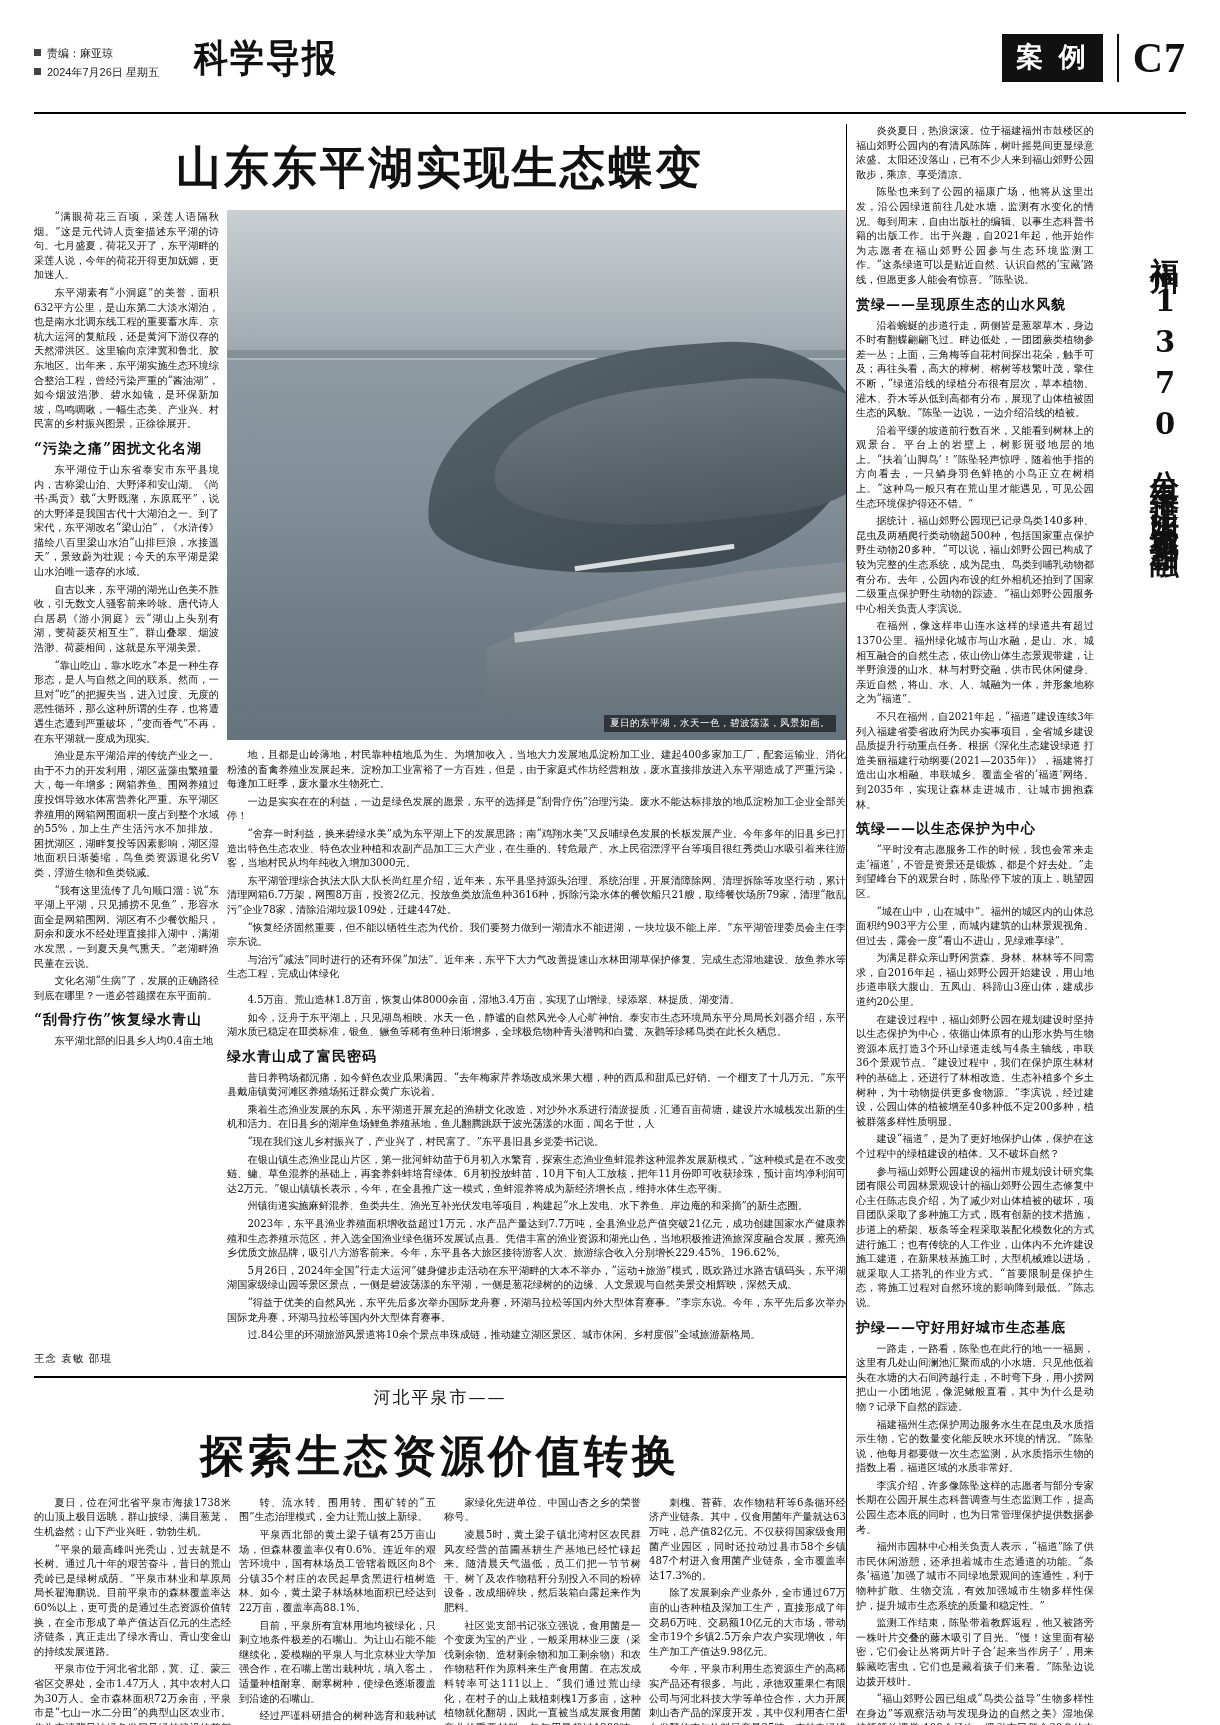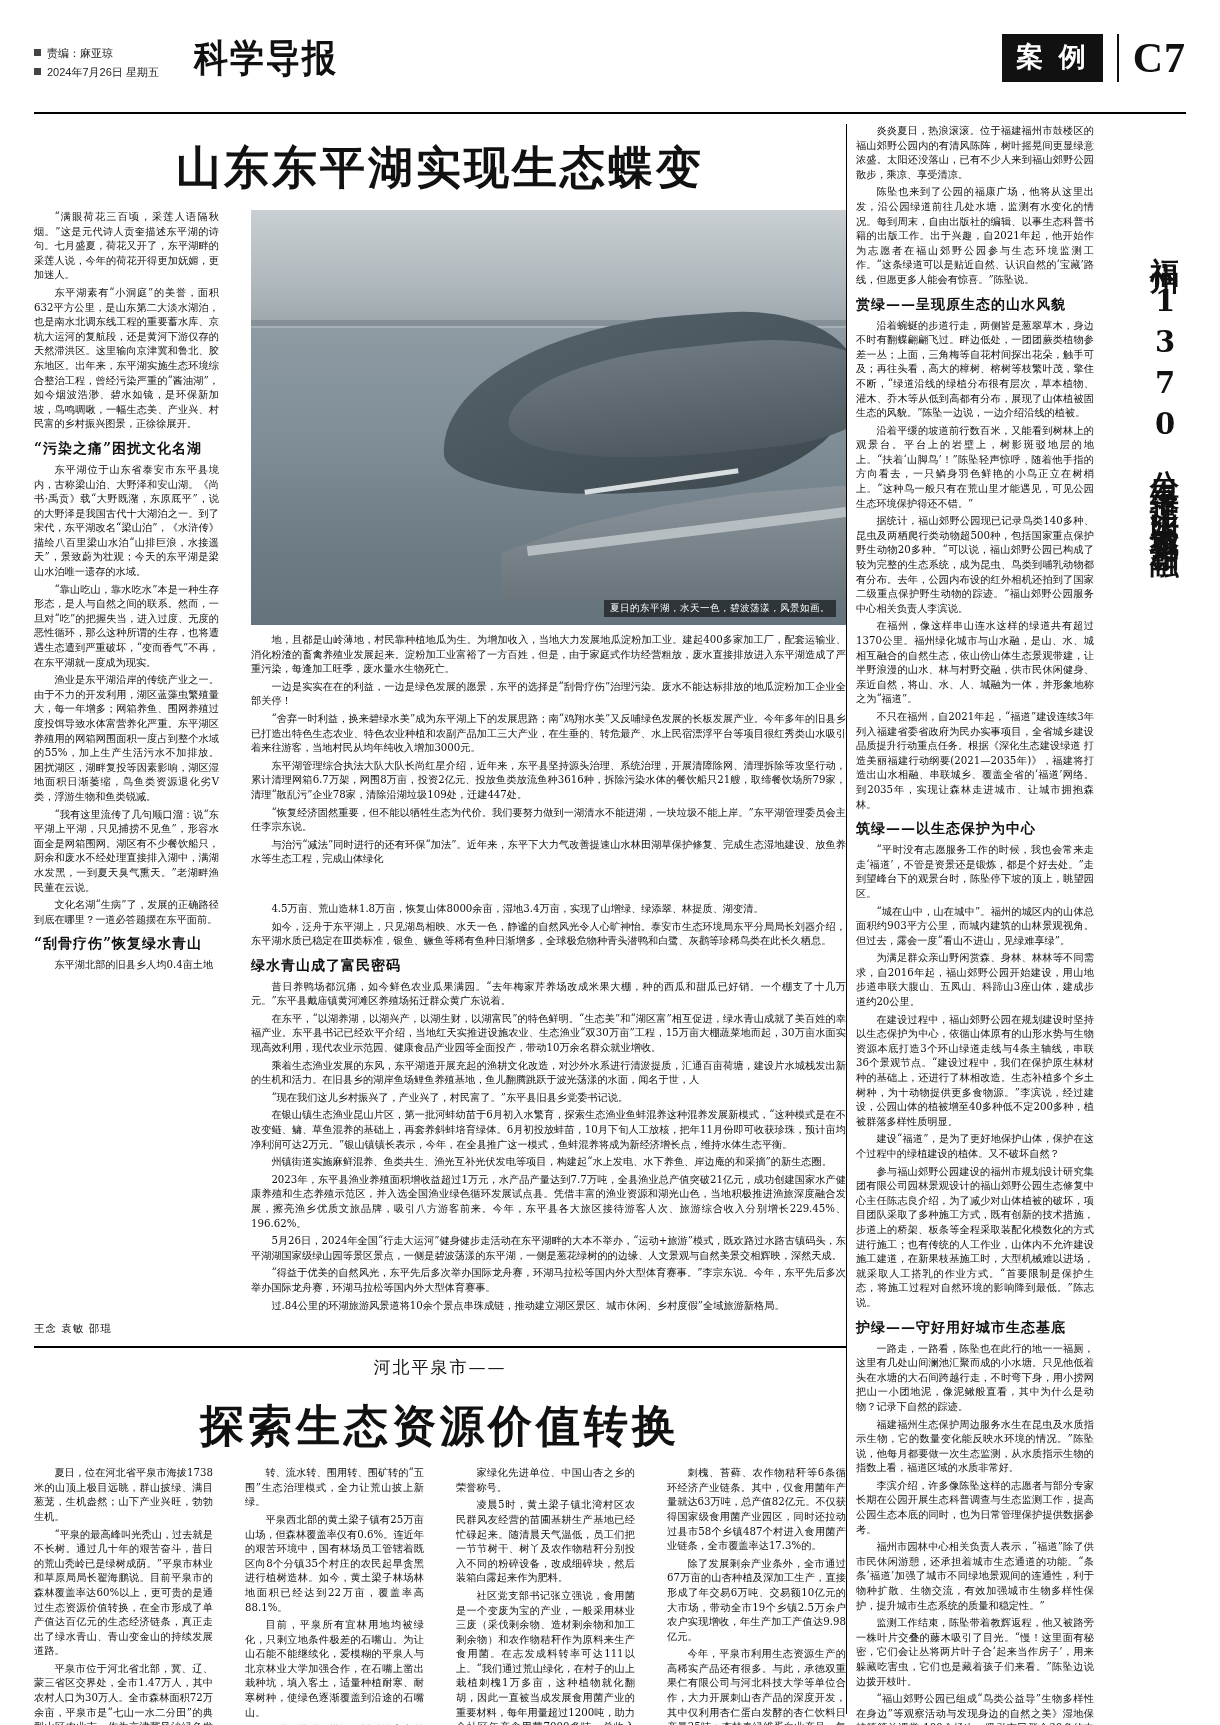--- a/index.html
+++ b/index.html
@@ -33,31 +33,31 @@
   h1.headline{
     font-size:45px;font-weight:bold;text-align:center;letter-spacing:3px;
     font-family:"DejaVu Serif",serif;margin:14px 0 12px 0;
   }
   h1.headline2{
     font-size:44px;font-weight:bold;text-align:center;letter-spacing:4px;
     font-family:"DejaVu Serif",serif;margin:4px 0 10px 0;
   }
   .kicker{font-size:17px;text-align:center;letter-spacing:2px;margin:6px 0 18px 0;font-family:"DejaVu Serif",serif;}
 
-  .cols{display:flex;gap:32px;}
+  .cols{display:flex;gap:8px;}
   .col{flex:1;}
   p.t{
     font-size:10.2px;line-height:14.6px;text-align:justify;margin:0 0 3px 0;
     text-indent:2em;color:#111;font-family:"DejaVu Serif",serif;
   }
   h3.sub{font-size:14px;font-weight:bold;margin:8px 0 5px 0;font-family:"DejaVu Serif",serif;letter-spacing:1px;}
   .sig{font-size:10.5px;text-align:left;margin:6px 0 0 0;font-family:"DejaVu Serif",serif;letter-spacing:1px;}
 
   
-  .photo{position:relative;width:100%;height:415px;overflow:hidden;background:#1d4ed8;}
+  .photo{position:relative;width:100%;height:530px;overflow:hidden;background:#1d4ed8;}
   .sky{position:absolute;left:0;top:0;right:0;height:30%;
       background:linear-gradient(#c9cfd2,#aeb7bc 60%,#98a3a9);}
   .water{position:absolute;left:0;top:28%;right:0;bottom:0;
       background:linear-gradient(#8e9ba3,#7f8d96 40%,#6f7d87 70%,#65737d);}
   .shore{position:absolute;right:-2%;top:26%;width:70%;height:42%;
       background:linear-gradient(160deg,#4a5council,#3f4a4f);
       background:linear-gradient(160deg,#55626a,#3b464c);
       border-radius:60% 30% 40% 50%/70% 40% 60% 30%;
       transform:rotate(-4deg);opacity:.97;}
   .shore2{position:absolute;right:-5%;top:33%;width:62%;height:26%;
@@ -111,20 +111,21 @@
       <h1 class="headline">山东东平湖实现生态蝶变</h1>
 
       <div class="cols" style="align-items:flex-start;">
 
         <div class="col" style="max-width:185px;">
           <div id="a1c1">
               <p class="t">“满眼荷花三百顷，采莲人语隔秋烟。”这是元代诗人贡奎描述东平湖的诗句。七月盛夏，荷花又开了，东平湖畔的采莲人说，今年的荷花开得更加妩媚，更加迷人。</p>
               <p class="t">东平湖素有“小洞庭”的美誉，面积632平方公里，是山东第二大淡水湖泊，也是南水北调东线工程的重要蓄水库、京杭大运河的复航段，还是黄河下游仅存的天然滞洪区。这里输向京津冀和鲁北、胶东地区。出年来，东平湖实施生态环境综合整治工程，曾经污染严重的“酱油湖”，如今烟波浩渺、碧水如镜，是环保新加坡，鸟鸣啁啾，一幅生态美、产业兴、村民富的乡村振兴图景，正徐徐展开。</p>
               <h3 class="sub">“污染之痛”困扰文化名湖</h3>
               <p class="t">东平湖位于山东省泰安市东平县境内，古称梁山泊、大野泽和安山湖。《尚书·禹贡》载“大野既潴，东原厎平”，说的大野泽是我国古代十大湖泊之一。到了宋代，东平湖改名“梁山泊”，《水浒传》描绘八百里梁山水泊“山排巨浪，水接遥天”，景致蔚为壮观；今天的东平湖是梁山水泊唯一遗存的水域。</p>
+              <p class="t">自古以来，东平湖的湖光山色美不胜收，引无数文人骚客前来吟咏。唐代诗人白居易《游小洞庭》云“湖山上头别有湖，芰荷菱芡相互生”。群山叠翠、烟波浩渺、荷菱相间，这就是东平湖美景。</p>
               <p class="t">“靠山吃山，靠水吃水”本是一种生存形态，是人与自然之间的联系。然而，一旦对“吃”的把握失当，进入过度、无度的恶性循环，那么这种所谓的生存，也将遭遇生态遭到严重破坏，“变而香气”不再，在东平湖就一度成为现实。</p>
               <p class="t">渔业是东平湖沿岸的传统产业之一。由于不力的开发利用，湖区蓝藻虫繁殖量大，每一年增多；网箱养鱼、围网养殖过度投饵导致水体富营养化严重。东平湖区养殖用的网箱网围面积一度占到整个水域的55%，加上生产生活污水不加排放。困扰湖区，湖畔复投等因素影响，湖区湿地面积日渐萎缩，鸟鱼类资源退化劣V类，浮游生物和鱼类锐减。</p>
               <p class="t">“我有这里流传了几句顺口溜：说“东平湖上平湖，只见捕捞不见鱼”，形容水面全是网箱围网。湖区有不少餐饮船只，厨余和废水不经处理直接排入湖中，满湖水发黑，一到夏天臭气熏天。”老湖畔渔民董在云说。</p>
               <p class="t">文化名湖“生病”了，发展的正确路径到底在哪里？一道必答题摆在东平面前。</p>
               <h3 class="sub">“刮骨疗伤”恢复绿水青山</h3>
               <p class="t">东平湖北部的旧县乡人均0.4亩土地</p>
             </div>
         </div>
 
         <div style="flex:3;">
@@ -150,21 +151,20 @@
                   <p class="t">“恢复经济固然重要，但不能以牺牲生态为代价。我们要努力做到一湖清水不能进湖，一块垃圾不能上岸。”东平湖管理委员会主任李宗东说。</p>
                   <p class="t">与治污“减法”同时进行的还有环保“加法”。近年来，东平下大力气改善提速山水林田湖草保护修复、完成生态湿地建设、放鱼养水等生态工程，完成山体绿化</p>
                 </div>
               </div>
             <div class="col">
                 <div id="a1c3">
                   <p class="t">4.5万亩、荒山造林1.8万亩，恢复山体8000余亩，湿地3.4万亩，实现了山增绿、绿添翠、林提质、湖变清。</p>
                   <p class="t">如今，泛舟于东平湖上，只见湖岛相映、水天一色，静谧的自然风光令人心旷神怡。泰安市生态环境局东平分局局长刘器介绍，东平湖水质已稳定在Ⅲ类标准，银鱼、鳜鱼等稀有鱼种日渐增多，全球极危物种青头潜鸭和白鹭、灰鹳等珍稀鸟类在此长久栖息。</p>
                   <h3 class="sub">绿水青山成了富民密码</h3>
                   <p class="t">昔日养鸭场都沉痛，如今鲜色农业瓜果满园。“去年梅家芹养场改成米果大棚，种的西瓜和甜瓜已好销。一个棚支了十几万元。”东平县戴庙镇黄河滩区养殖场拓迁群众黄广东说着。</p>
-                  <p class="t">在东平，“以湖养湖，以湖兴产，以湖生财，以湖富民”的特色鲜明。“生态美”和“湖区富”相互促进，绿水青山成就了美百姓的幸福产业。东平县书记已经欢平介绍，当地红天实推进设施农业、生态渔业“双30万亩”工程，15万亩大棚蔬菜地而起，30万亩水面实现高效利用，现代农业示范园、健康食品产业园等全面投产，带动10万余名群众就业增收。</p>
                   <p class="t">乘着生态渔业发展的东风，东平湖道开展充起的渔耕文化改造，对沙外水系进行清淤提质，汇通百亩荷塘，建设片水城栈发出新的生机和活力。在旧县乡的湖岸鱼场鲤鱼养殖基地，鱼儿翻腾跳跃于波光荡漾的水面，闻名于世，人</p>
                   <p class="t">“现在我们这儿乡村振兴了，产业兴了，村民富了。”东平县旧县乡党委书记说。</p>
                   <p class="t">在银山镇生态渔业昆山片区，第一批河蚌幼苗于6月初入水繁育，探索生态渔业鱼蚌混养这种混养发展新模式，“这种模式是在不改变鲢、鳙、草鱼混养的基础上，再套养斜蚌培育绿体。6月初投放蚌苗，10月下旬人工放核，把年11月份即可收获珍珠，预计亩均净利润可达2万元。”银山镇镇长表示，今年，在全县推广这一模式，鱼蚌混养将成为新经济增长点，维持水体生态平衡。</p>
                   <p class="t">州镇街道实施麻鲜混养、鱼类共生、渔光互补光伏发电等项目，构建起“水上发电、水下养鱼、岸边庵的和采摘”的新生态圈。</p>
                   <p class="t">2023年，东平县渔业养殖面积增收益超过1万元，水产品产量达到7.7万吨，全县渔业总产值突破21亿元，成功创建国家水产健康养殖和生态养殖示范区，并入选全国渔业绿色循环发展试点县。凭借丰富的渔业资源和湖光山色，当地积极推进渔旅深度融合发展，擦亮渔乡优质文旅品牌，吸引八方游客前来。今年，东平县各大旅区接待游客人次、旅游综合收入分别增长229.45%、196.62%。</p>
                   <p class="t">5月26日，2024年全国“行走大运河”健身健步走活动在东平湖畔的大本不举办，“运动+旅游”模式，既欢路过水路古镇码头，东平湖湖国家级绿山园等景区景点，一侧是碧波荡漾的东平湖，一侧是葱花绿树的的边缘、人文景观与自然美景交相辉映，深然天成。</p>
                   <p class="t">“得益于优美的自然风光，东平先后多次举办国际龙舟赛，环湖马拉松等国内外大型体育赛事。”李宗东说。今年，东平先后多次举办国际龙舟赛，环湖马拉松等国内外大型体育赛事。</p>
                   <p class="t">过.84公里的环湖旅游风景道将10余个景点串珠成链，推动建立湖区景区、城市休闲、乡村度假”全域旅游新格局。</p>
                 </div>
               </div>

